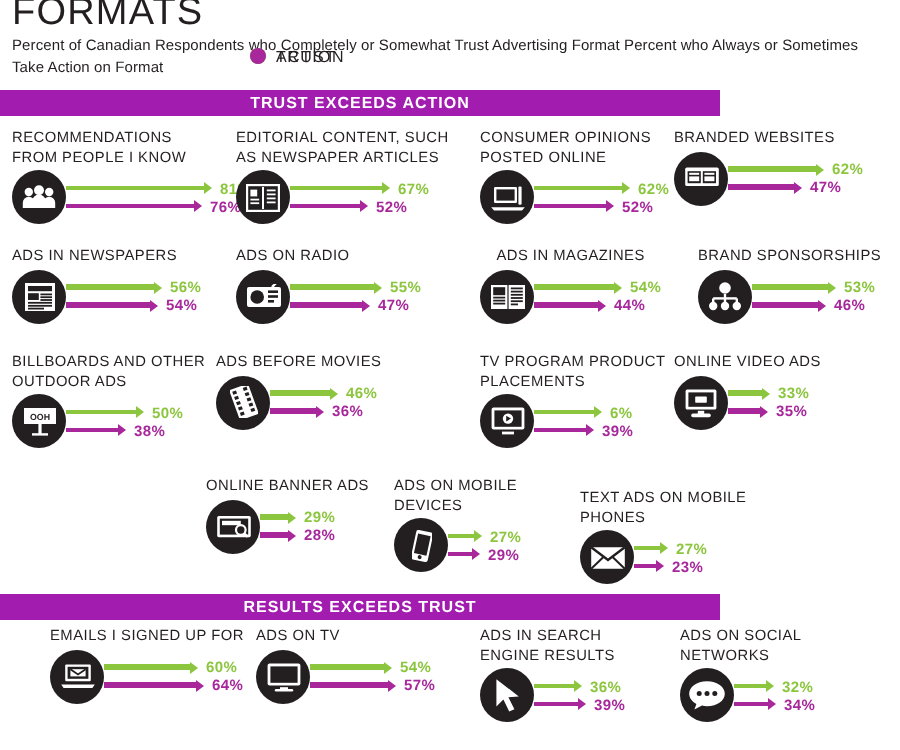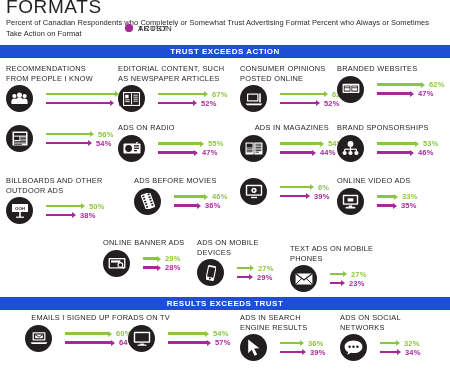--- a/index.html
+++ b/index.html
@@ -23,42 +23,42 @@
   .legend{position:absolute;left:125px;top:28px;display:flex;align-items:center;gap:7px;}
   .legend .item{display:flex;align-items:center;gap:5px;}
   .legend .dot{width:8px;height:8px;border-radius:50%;display:block;}
   .legend .dot.trust{background:#8cc63e;}
   .legend .dot.action{background:#a8289c;}
   .legend .lbl{font-size:8px;letter-spacing:.7px;color:#231f20;}
   .legend .sp{width:22px;}
 
   
   .band{
-    position:absolute;left:0;width:450px;height:13px;
-    background:#1d4ed8;color:#ffffff;
+    position:absolute;left:0;width:360px;height:13px;
+    background:#a21caf;color:#ffffff;
     font-size:8px;font-weight:bold;letter-spacing:.5px;
     display:flex;align-items:center;justify-content:center;
   }
   .band.b1{top:45px;}
   .band.b2{top:297px;}
 
   
   .item{position:absolute;}
   .item .cap{
     font-size:7.4px;line-height:9.5px;letter-spacing:.25px;
     color:#231f20;text-transform:uppercase;white-space:pre-line;
   }
   .row{position:relative;display:flex;align-items:center;margin-top:2px;}
   .circ{
     width:27px;height:27px;border-radius:50%;background:#231f20;
     flex:0 0 27px;display:flex;align-items:center;justify-content:center;
     position:relative;z-index:2;
   }
   .circ svg{display:block;}
-  .bars{position:relative;margin-left:-5px;padding-left:18px;}
+  .bars{position:relative;margin-left:-5px;padding-left:5px;}
   .bar{display:flex;align-items:center;height:9px;}
   .bar .line{height:2.6px;border-radius:0;position:relative;}
   .bar .line:after{
     content:"";position:absolute;right:-3px;top:50%;
     width:0;height:0;border-top:3px solid transparent;border-bottom:3px solid transparent;
     transform:translateY(-50%);
   }
   .bar.t .line{background:#8cc63e;}
   .bar.t .line:after{border-left:4px solid #8cc63e;}
   .bar.a .line{background:#a8289c;}
@@ -190,20 +190,21 @@
               <span class="val">62%</span>
             </div>
             <div class="bar a">
               <span class="line" style="width: 34px;"></span>
               <span class="val">47%</span>
             </div>
           </div>
         </div>
       </div>
       <div class="item" style="left: 6px; top: 123px;">
+        <div class="cap">ADS IN NEWSPAPERS</div>
         <div class="row">
           <div class="circ">
             <svg width="16" height="15" viewBox="0 0 16 15">
               <rect x="0.5" y="0.5" width="15" height="14" fill="#fff"></rect>
               <rect x="2" y="2" width="12" height="2.6" fill="#231f20"></rect>
               <rect x="2" y="5.6" width="5.4" height="3.4" fill="#231f20"></rect>
               <line x1="8.2" y1="6.2" x2="14" y2="6.2" stroke="#231f20" stroke-width=".9"></line>
               <line x1="8.2" y1="7.6" x2="14" y2="7.6" stroke="#231f20" stroke-width=".9"></line>
               <line x1="8.2" y1="9" x2="14" y2="9" stroke="#231f20" stroke-width=".9"></line>
               <line x1="2" y1="10.4" x2="14" y2="10.4" stroke="#231f20" stroke-width=".9"></line>
@@ -272,21 +273,21 @@
               <span class="line" style="width: 41px;"></span>
               <span class="val">54%</span>
             </div>
             <div class="bar a">
               <span class="line" style="width: 33px;"></span>
               <span class="val">44%</span>
             </div>
           </div>
         </div>
       </div>
-      <div class="item" style="left: 337px; top: 123px;">
+      <div class="item" style="left: 349px; top: 123px;">
         <div class="cap">BRAND SPONSORSHIPS</div>
         <div class="row">
           <div class="circ">
             <svg width="17" height="15" viewBox="0 0 17 15">
               <circle cx="8.5" cy="3" r="2.9" fill="#fff"></circle>
               <line x1="8.5" y1="6" x2="8.5" y2="8.2" stroke="#fff" stroke-width="1.2"></line>
               <line x1="2.6" y1="8.2" x2="14.4" y2="8.2" stroke="#fff" stroke-width="1.2"></line>
               <line x1="2.6" y1="8.2" x2="2.6" y2="10" stroke="#fff" stroke-width="1.2"></line>
               <line x1="8.5" y1="8.2" x2="8.5" y2="10" stroke="#fff" stroke-width="1.2"></line>
               <line x1="14.4" y1="8.2" x2="14.4" y2="10" stroke="#fff" stroke-width="1.2"></line>
@@ -324,21 +325,21 @@
               <span class="line" style="width: 36px;"></span>
               <span class="val">50%</span>
             </div>
             <div class="bar a">
               <span class="line" style="width: 27px;"></span>
               <span class="val">38%</span>
             </div>
           </div>
         </div>
       </div>
-      <div class="item" style="left: 134px; top: 176px;">
+      <div class="item" style="left: 108px; top: 176px;">
         <div class="cap">ADS BEFORE MOVIES</div>
         <div class="row">
           <div class="circ">
             <svg width="14" height="16" viewBox="0 0 14 16">
               <g transform="rotate(-20 7 8)">
                 <rect x="2" y="0" width="10" height="16" fill="#fff"></rect>
                 <rect x="3.2" y="1.2" width="2" height="1.6" fill="#231f20"></rect>
                 <rect x="3.2" y="4" width="2" height="1.6" fill="#231f20"></rect>
                 <rect x="3.2" y="6.8" width="2" height="1.6" fill="#231f20"></rect>
                 <rect x="3.2" y="9.6" width="2" height="1.6" fill="#231f20"></rect>
@@ -357,20 +358,22 @@
               <span class="val">46%</span>
             </div>
             <div class="bar a">
               <span class="line" style="width: 24px;"></span>
               <span class="val">36%</span>
             </div>
           </div>
         </div>
       </div>
       <div class="item" style="left: 240px; top: 176px;">
+        <div class="cap">TV PROGRAM PRODUCT
+PLACEMENTS</div>
         <div class="row">
           <div class="circ">
             <svg width="18" height="15" viewBox="0 0 18 15">
               <rect x="0.8" y="0.8" width="16.4" height="11" rx="1" fill="#fff"></rect>
               <rect x="2.2" y="2.2" width="13.6" height="8.2" fill="#231f20"></rect>
               <circle cx="9" cy="6.3" r="2.6" fill="#fff"></circle>
               <path d="M8.1 4.9 l2.4 1.4 l-2.4 1.4z" fill="#231f20"></path>
               <rect x="6" y="12.8" width="6" height="1.4" fill="#fff"></rect>
             </svg>
           </div>

